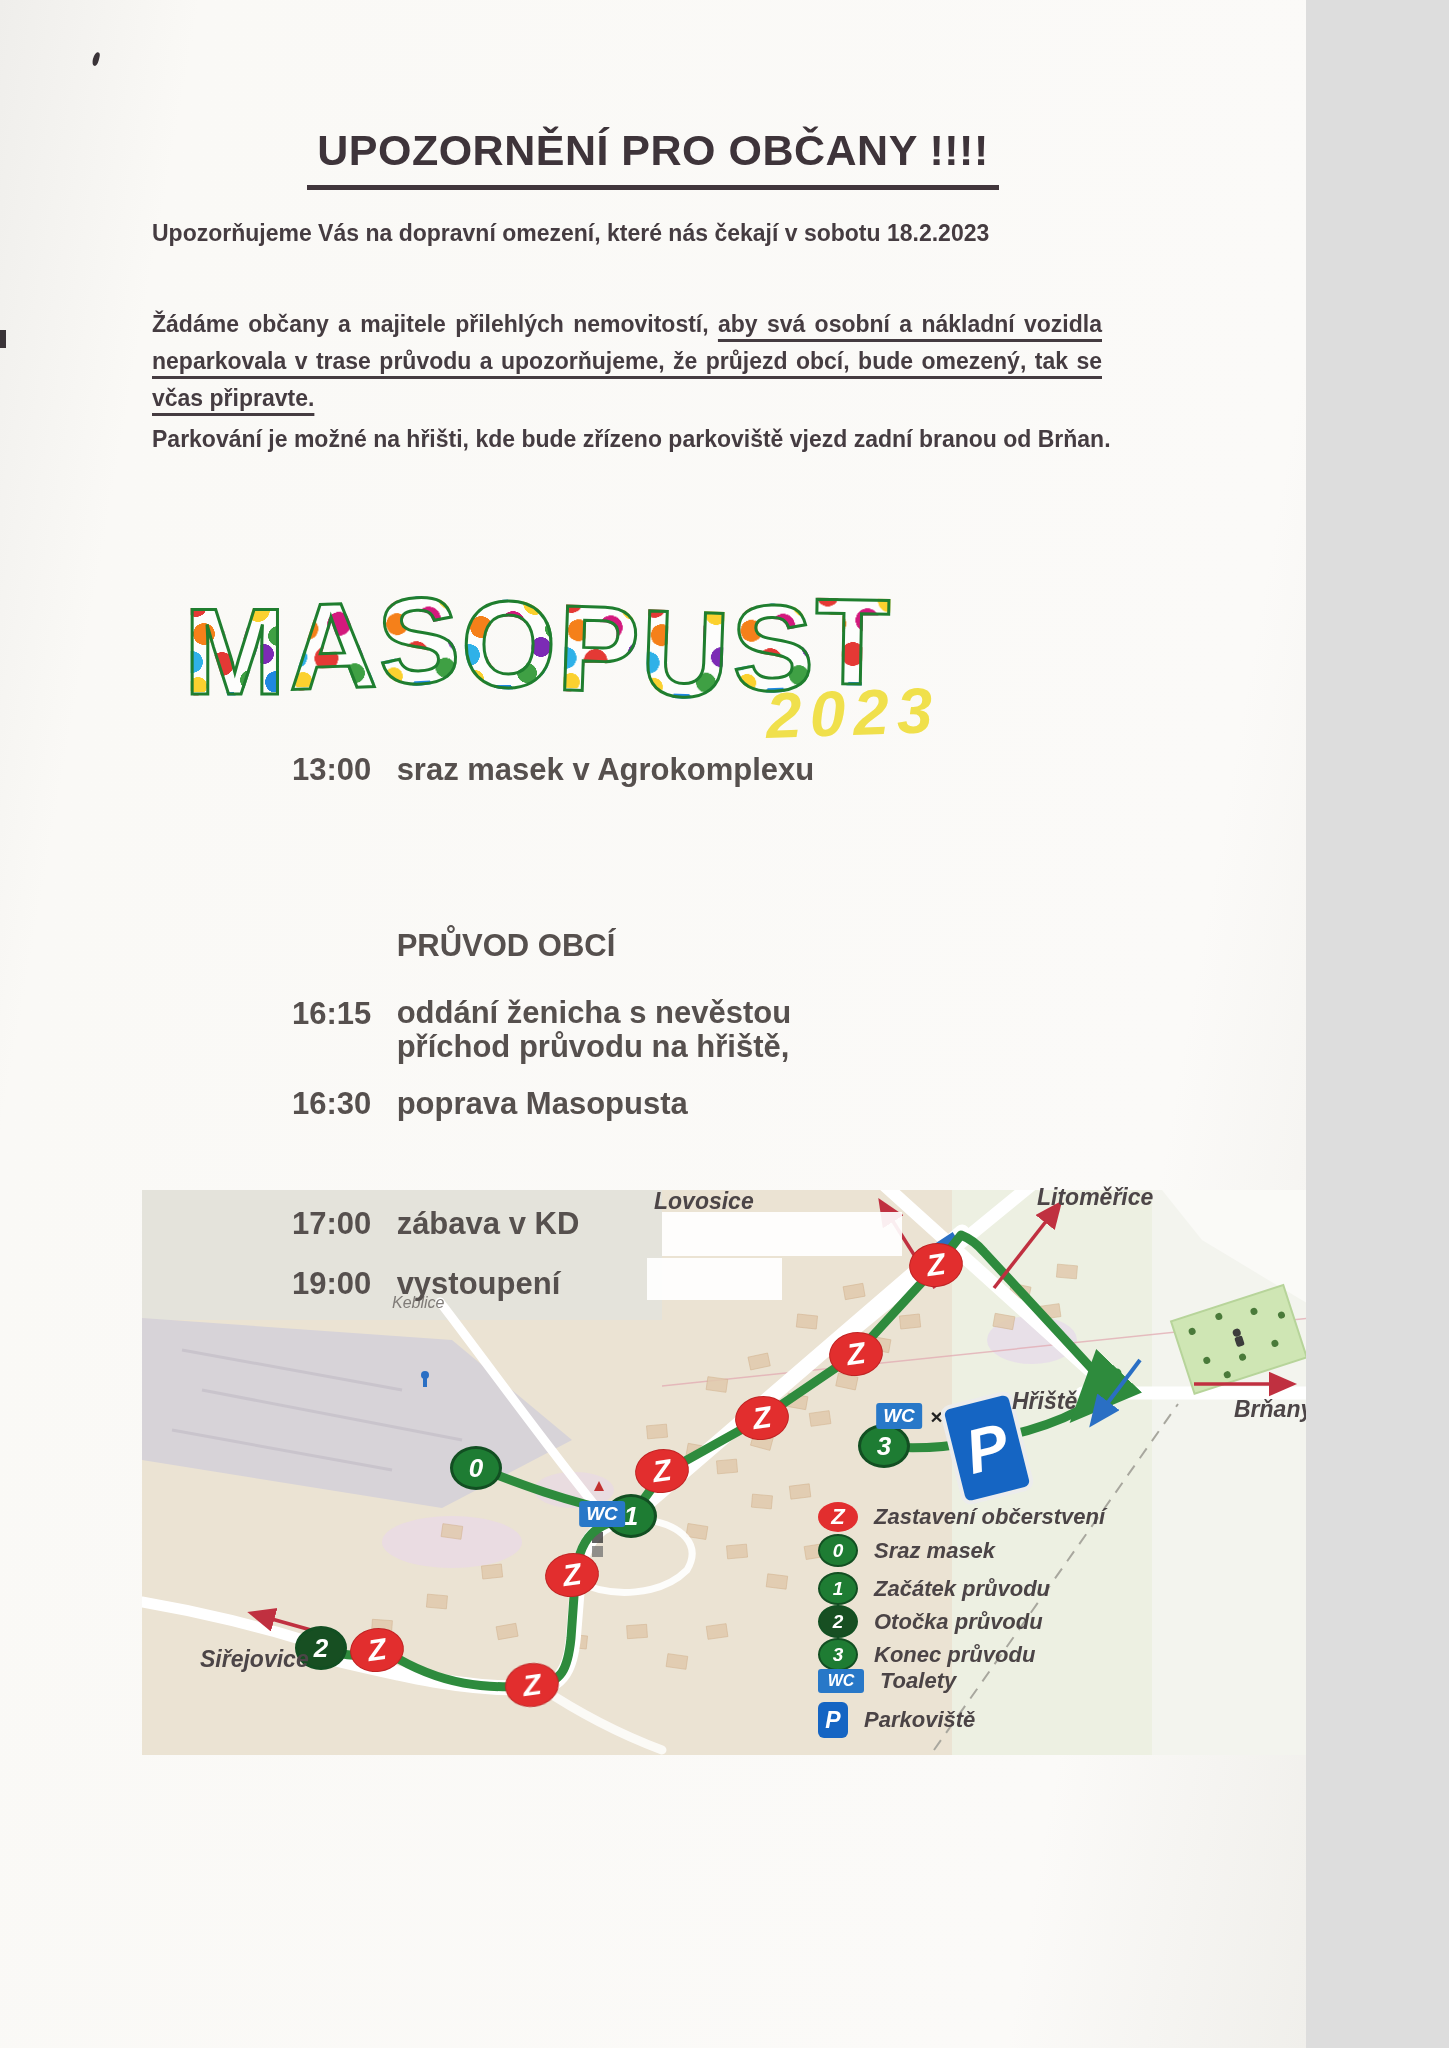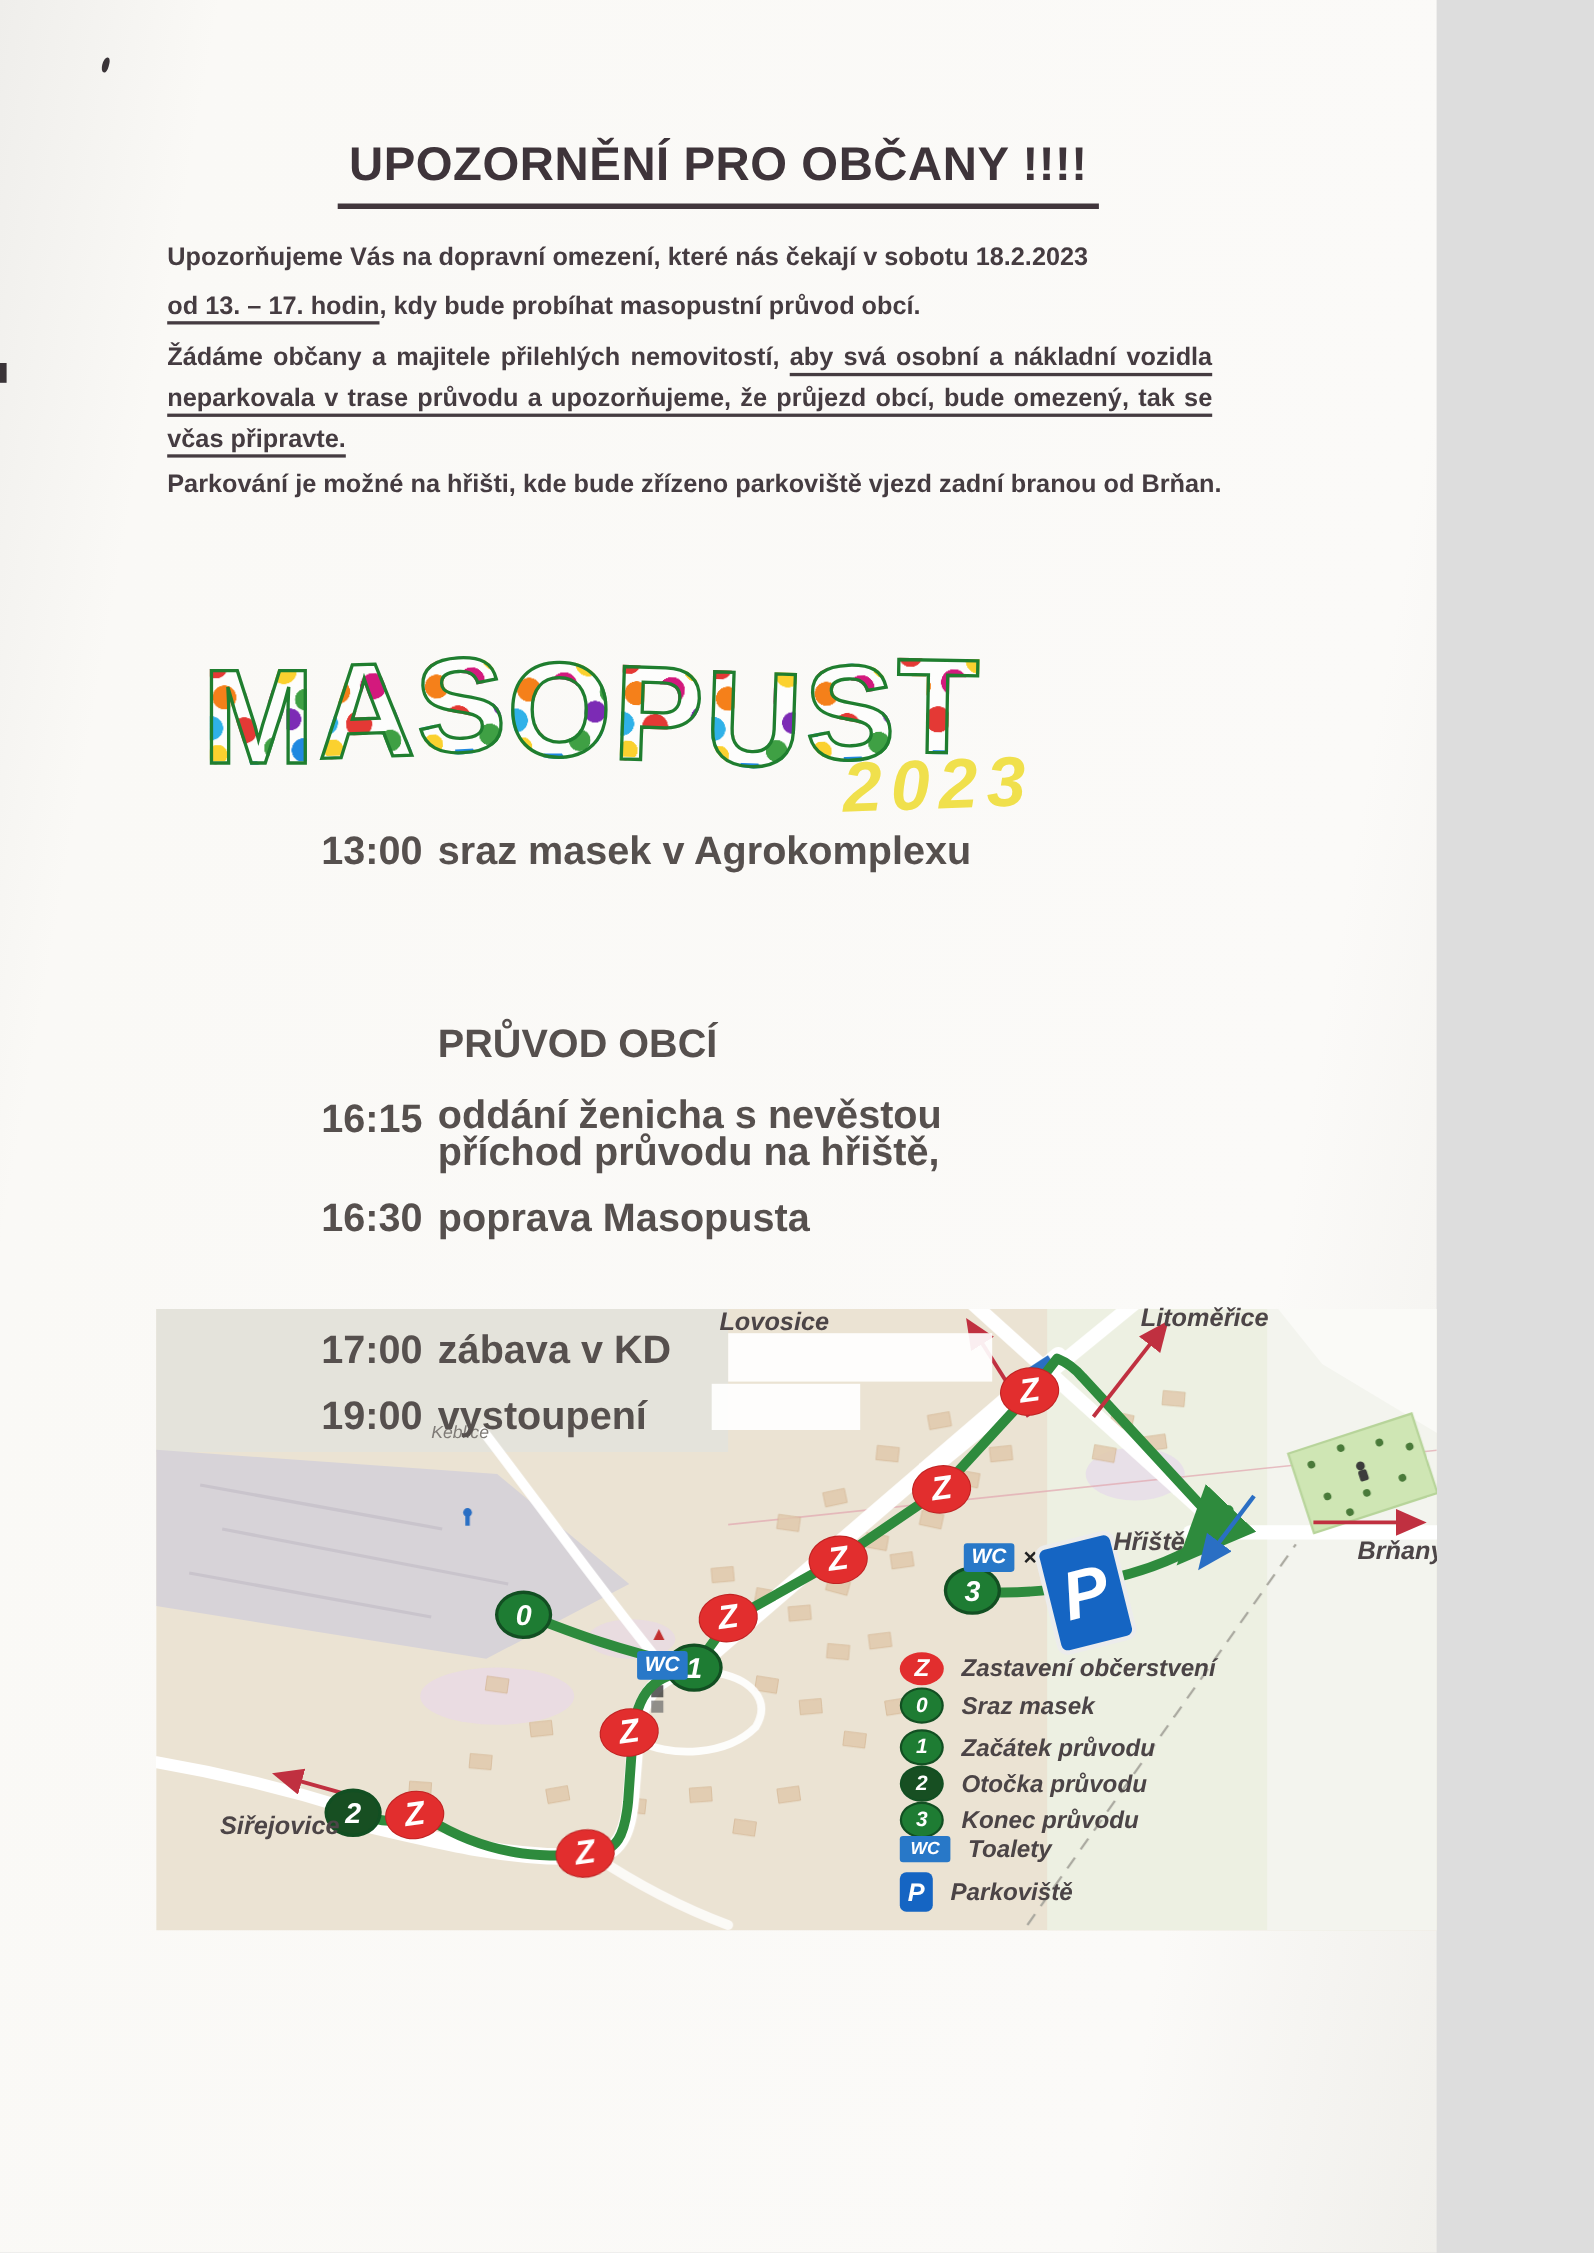--- a/index.html
+++ b/index.html
@@ -53,21 +53,21 @@
   .logo .cl:nth-child(4){transform:translateY(-5px);}
   .logo .cl:nth-child(5){transform:translateY(-1px) rotate(2deg);}
   .logo .cl:nth-child(6){transform:translateY(4px) rotate(2deg);}
   .logo .cl:nth-child(7){transform:translateY(-2px) rotate(-2deg);}
   .logo .cl:nth-child(8){transform:translateY(-8px) rotate(1deg);}
   .year{
     position:absolute;left:766px;top:676px;font-size:64px;font-weight:800;font-style:italic;
     color:#f0de3e;letter-spacing:8px;transform:rotate(-2deg);opacity:.92;
   }
   
-  .srow{position:absolute;left:292px;font-size:36px;font-weight:bold;color:#56504e;white-space:nowrap;}
+  .srow{position:absolute;left:292px;font-size:31px;font-weight:bold;color:#56504e;white-space:nowrap;}
   .stime{display:inline-block;width:96px;}
   .stext{display:inline-block;vertical-align:top;}
   .stext div{line-height:34px;}
   .r0{top:752px;} .r1{top:812px;} .r2{top:870px;} .r3{top:928px;}
   .r4{top:996px;} .r5{top:1086px;} .r6{top:1206px;z-index:6;} .r7{top:1266px;z-index:6;}
   .highlight{position:absolute;left:294px;top:1144px;font-size:30px;font-weight:bold;color:#d8262b;white-space:nowrap;z-index:6;}
   
   .map{position:absolute;left:142px;top:1190px;width:1168px;height:565px;z-index:1;font-style:italic;}
   .map svg{position:absolute;left:0;top:0;}
   .map-label{position:absolute;font-weight:bold;color:#4c4547;font-size:23px;white-space:nowrap;z-index:4;}
@@ -109,23 +109,20 @@
 
   <div class="artifact art1"></div>
   <div class="artifact art2"></div>
 
   <div class="title-wrap">
     <span>UPOZORNĚNÍ PRO OBČANY !!!!</span>
   </div>
 
   <div class="para p1">
     <span>Upozorňujeme Vás na dopravní omezení, které nás čekají v sobotu 18.2.2023</span>
-  </div>
-  <div class="para p2">
-    <span class="u">od 13. – 17. hodin</span><span>, kdy bude probíhat masopustní průvod obcí.</span>
   </div>
   <div class="para p3">
     <span>Žádáme občany a majitele přilehlých nemovitostí, </span><span class="u">aby svá osobní a nákladní vozidla neparkovala v trase průvodu a upozorňujeme, že průjezd obcí, bude omezený, tak se včas připravte.</span>
   </div>
   <div class="para p4">
     <span>Parkování je možné na hřišti, kde bude zřízeno parkoviště vjezd zadní branou od Brňan.</span>
   </div>
 
   <div class="logo"><span class="cl">M</span><span class="cl">A</span><span class="cl">S</span><span class="cl">O</span><span class="cl">P</span><span class="cl">U</span><span class="cl">S</span><span class="cl">T</span></div>
   <div class="year">2023</div>

